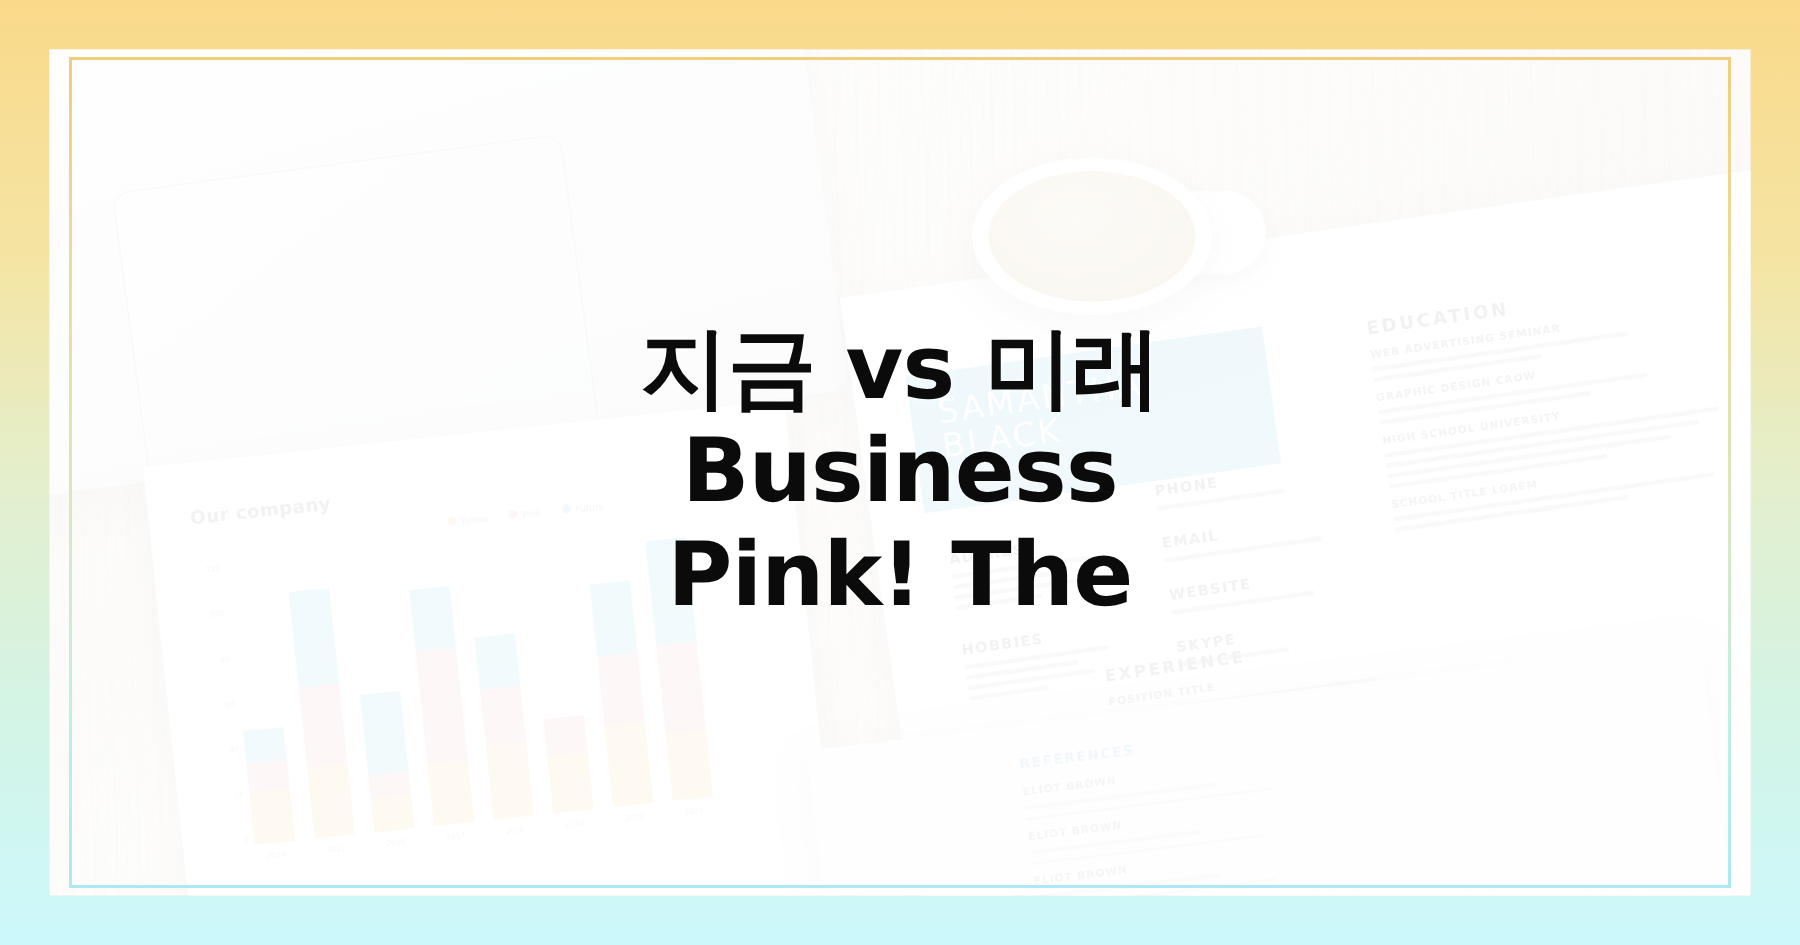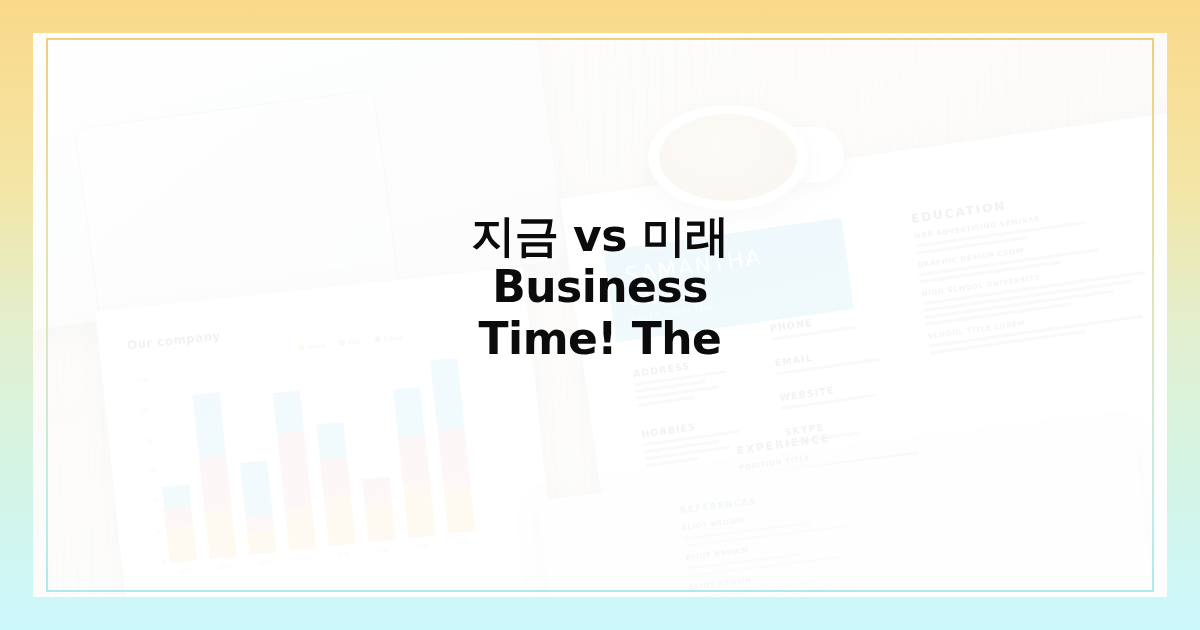--- a/index.html
+++ b/index.html
@@ -204,21 +204,21 @@
     position:absolute;
     left:0;right:0;top:210px;
     text-align:center;
     pointer-events:none;
   }
   .headline .line{
     display:block;
     color:#0B0B0B;
     font-family:"DejaVu Sans","Liberation Sans",sans-serif;
     font-weight:700;
-    font-size:44px;
+    font-size:59px;
     line-height:1.17;
     letter-spacing:-0.5px;
     text-shadow:0 1px 5px rgba(255,255,255,.55);
     white-space:nowrap;
   }
 </style>
 </head>
 <body>
 
 <div class="canvas">
@@ -425,16 +425,16 @@
 
     <div class="wash"></div>
     <div class="wash2"></div>
   </div>
 
   <div class="frameline"></div>
 
   <div class="headline">
     <span class="line">지금 vs 미래</span>
     <span class="line">Business</span>
-    <span class="line">Time! The</span>
+    <span class="line">Pink! The</span>
   </div>
 
 </div>
 
 </body></html>

